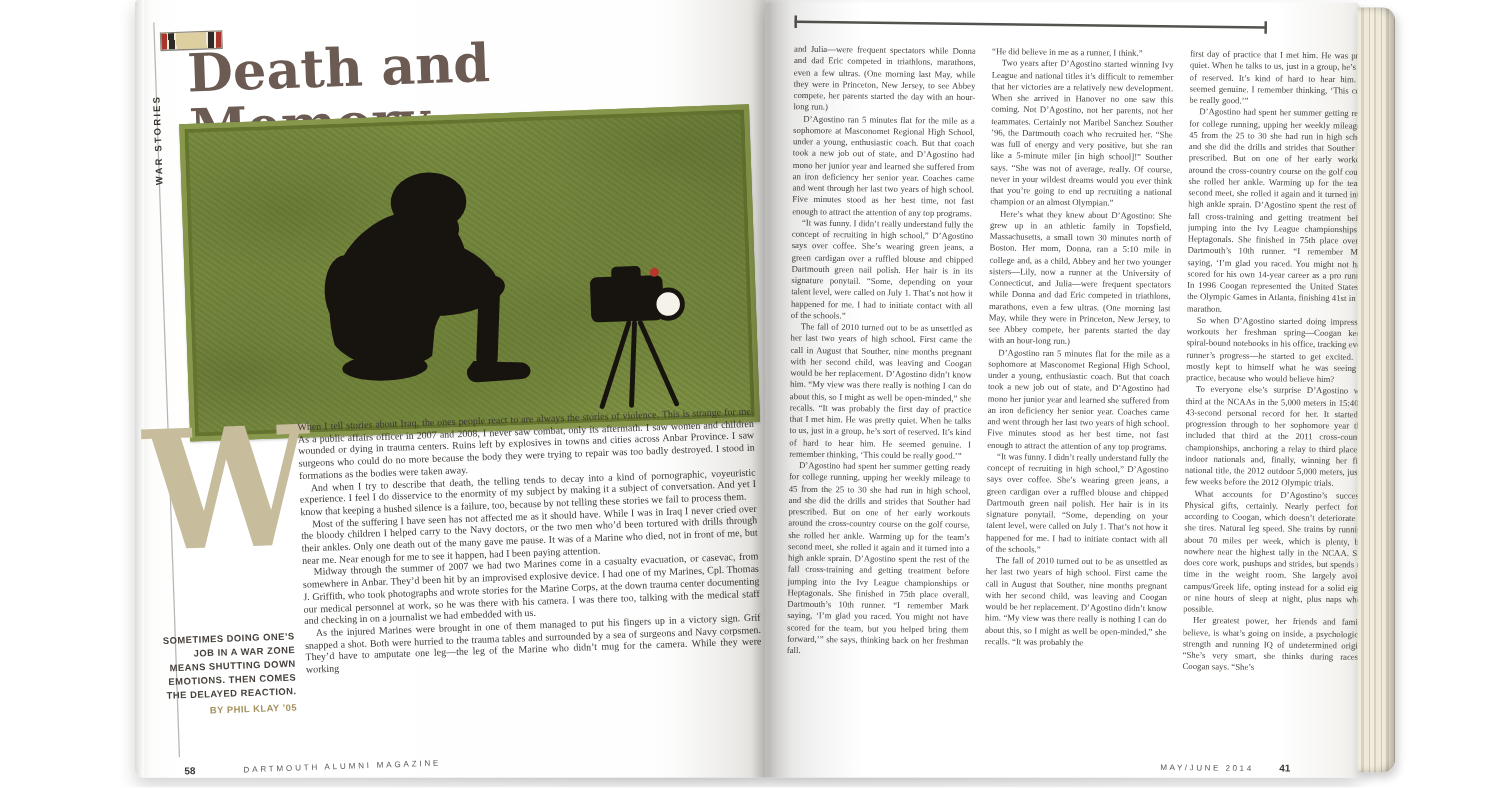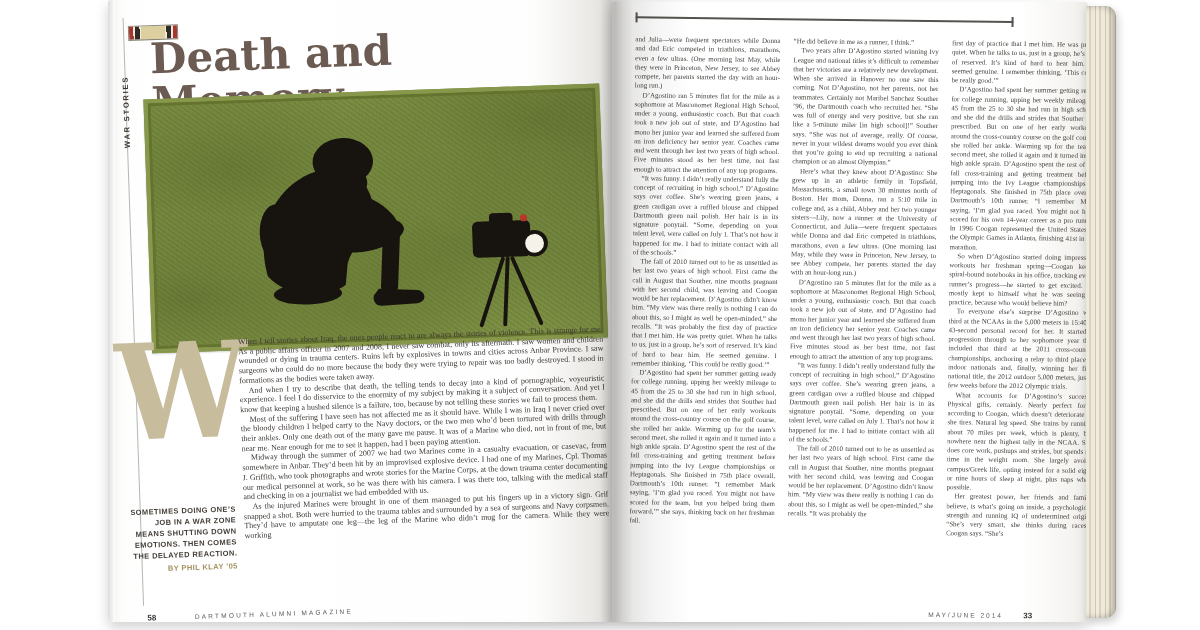--- a/index.html
+++ b/index.html
@@ -170,20 +170,20 @@
           <p>D’Agostino had spent her summer getting ready for college running, upping her weekly mileage to 45 from the 25 to 30 she had run in high school, and she did the drills and strides that Souther had prescribed. But on one of her early workouts around the cross-country course on the golf course, she rolled her ankle. Warming up for the team’s second meet, she rolled it again and it turned into a high ankle sprain. D’Agostino spent the rest of the fall cross-training and getting treatment before jumping into the Ivy League championships or Heptagonals. She finished in 75th place overall, Dartmouth’s 10th runner. “I remember Mark saying, ‘I’m glad you raced. You might not have scored for his own 14-year career as a pro runner. In 1996 Coogan represented the United States at the Olympic Games in Atlanta, finishing 41st in the marathon.</p>
           <p>So when D’Agostino started doing impressive workouts her freshman spring—Coogan keeps spiral-bound notebooks in his office, tracking every runner’s progress—he started to get excited. He mostly kept to himself what he was seeing at practice, because who would believe him?</p>
           <p>To everyone else’s surprise D’Agostino was third at the NCAAs in the 5,000 meters in 15:40, a 43-second personal record for her. It started a progression through to her sophomore year that included that third at the 2011 cross-country championships, anchoring a relay to third place at indoor nationals and, finally, winning her first national title, the 2012 outdoor 5,000 meters, just a few weeks before the 2012 Olympic trials.</p>
           <p>What accounts for D’Agostino’s success? Physical gifts, certainly. Nearly perfect form, according to Coogan, which doesn’t deteriorate as she tires. Natural leg speed. She trains by running about 70 miles per week, which is plenty, but nowhere near the highest tally in the NCAA. She does core work, pushups and strides, but spends no time in the weight room. She largely avoids campus/Greek life, opting instead for a solid eight or nine hours of sleep at night, plus naps when possible.</p>
           <p>Her greatest power, her friends and family believe, is what’s going on inside, a psychological strength and running IQ of undetermined origin. “She’s very smart, she thinks during races,” Coogan says. “She’s</p>
         </div>
       </div>
 
       <div class="footer-right">
         <span class="issue">MAY/JUNE 2014</span>
-        <span class="pagenum">33</span>
+        <span class="pagenum">41</span>
       </div>
     </div>
   </div>
 
   <div class="gutter"></div>
   <div class="page-stack"></div>
 </div>
 
 </body></html>

